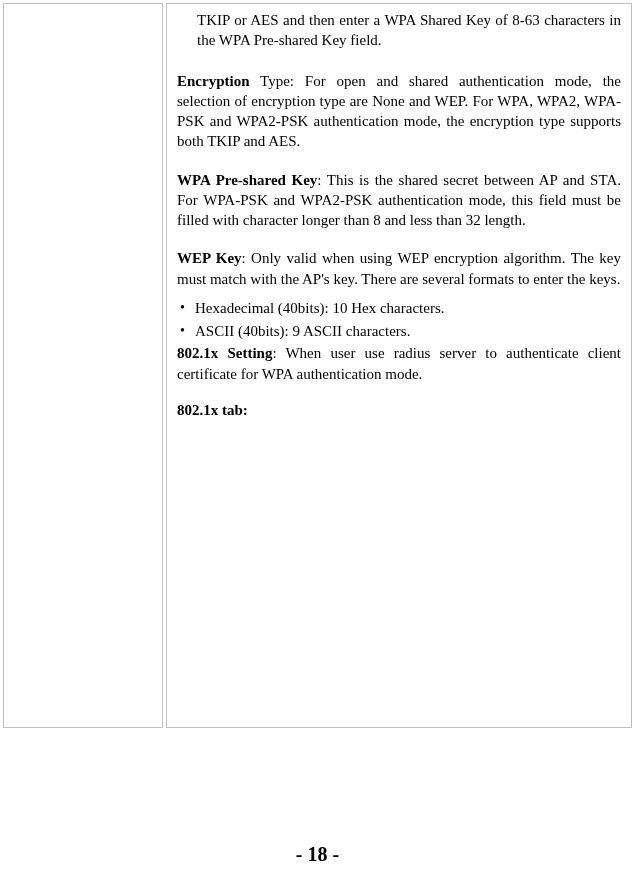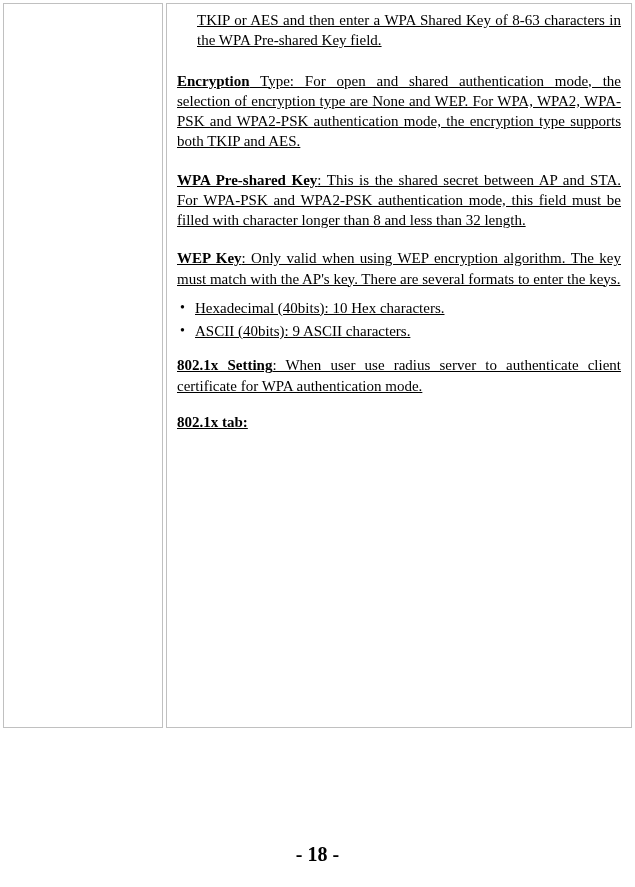--- a/index.html
+++ b/index.html
@@ -12,21 +12,20 @@
       font-size: 15px;
       color: #000;
       background: #fff;
       width: 635px;
       height: 887px;
       padding: 3px;
     }
     .table-container {
       display: flex;
       width: 100%;
-      text-decoration: underline;
     }
     .left-cell {
       border: 1px solid #c0c0c0;
       width: 160px;
       min-height: 725px;
       flex-shrink: 0;
       margin-right: 3px;
     }
     .right-cell {
       border: 1px solid #c0c0c0;
@@ -43,21 +42,20 @@
     .para {
       text-align: justify;
       line-height: 1.35;
       margin-bottom: 18px;
     }
     .bold {
       font-weight: bold;
     }
     .bullet-list {
       list-style: none;
-      margin-bottom: 12px;
     }
     .bullet-list li {
       padding-left: 18px;
       position: relative;
       line-height: 1.55;
     }
     .bullet-list li::before {
       content: "•";
       position: absolute;
       left: 3px;

